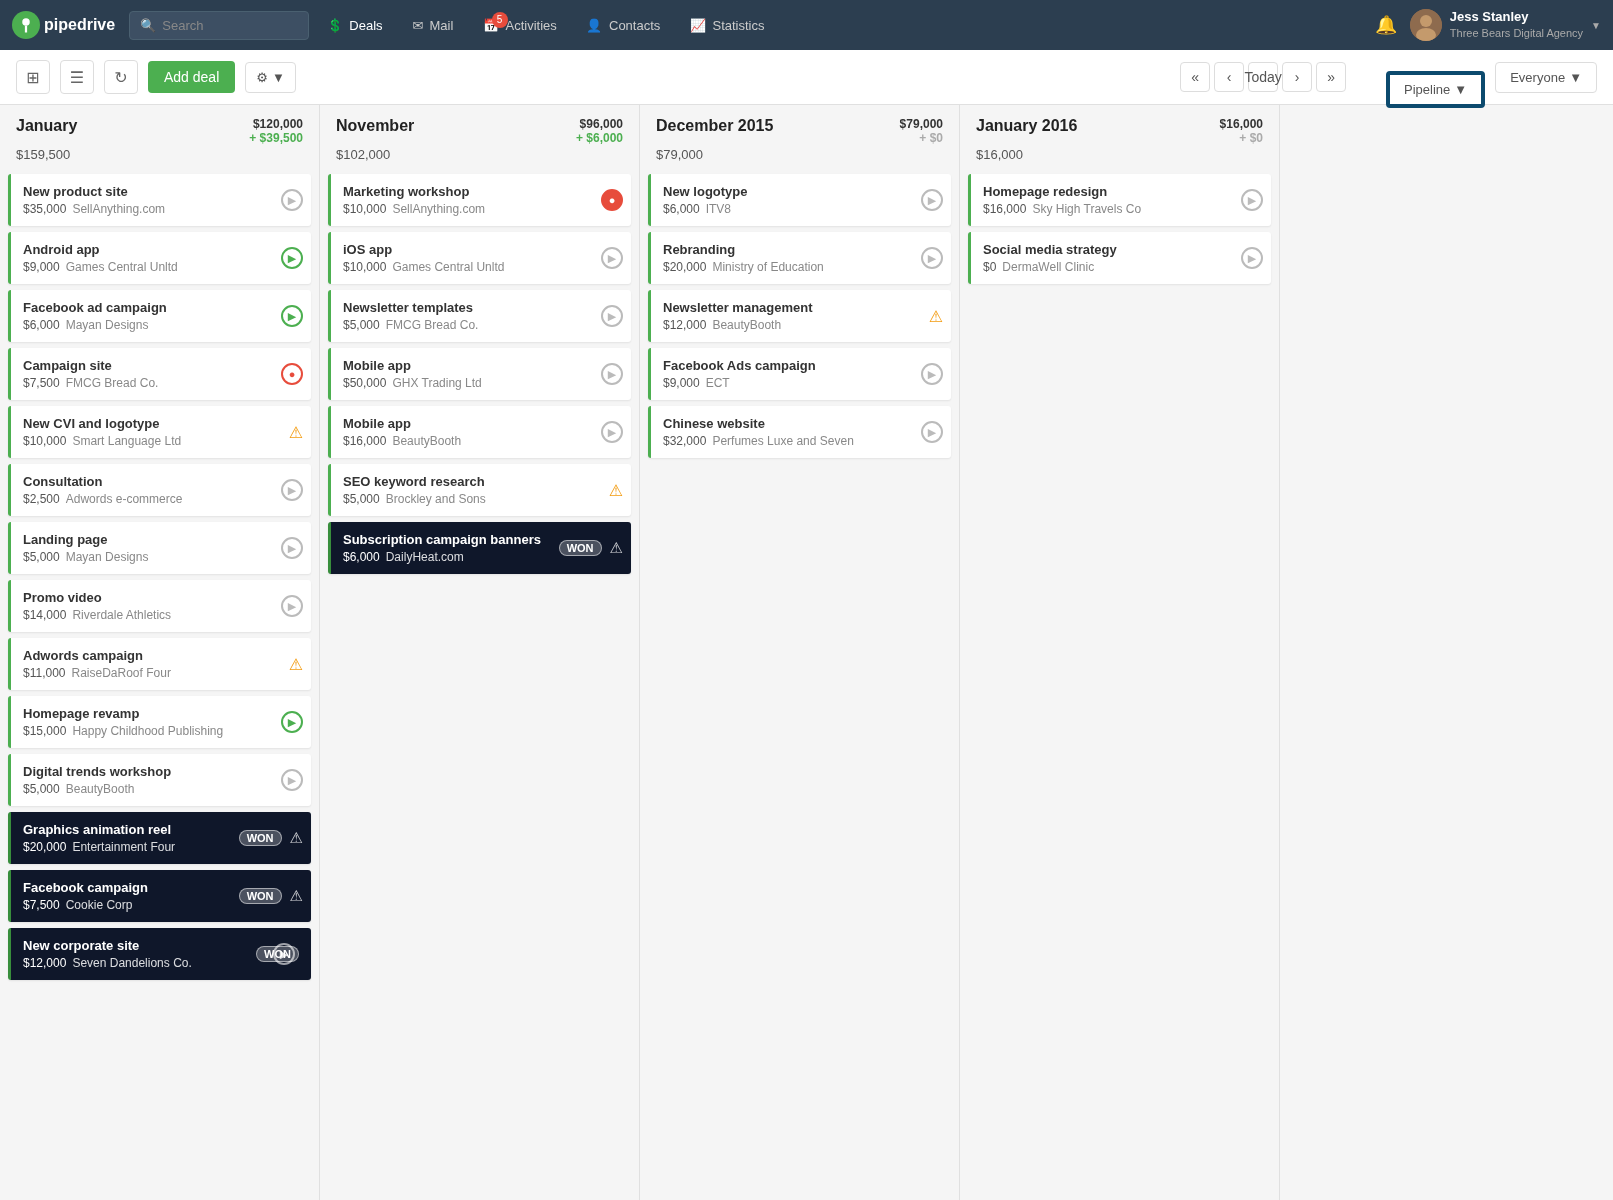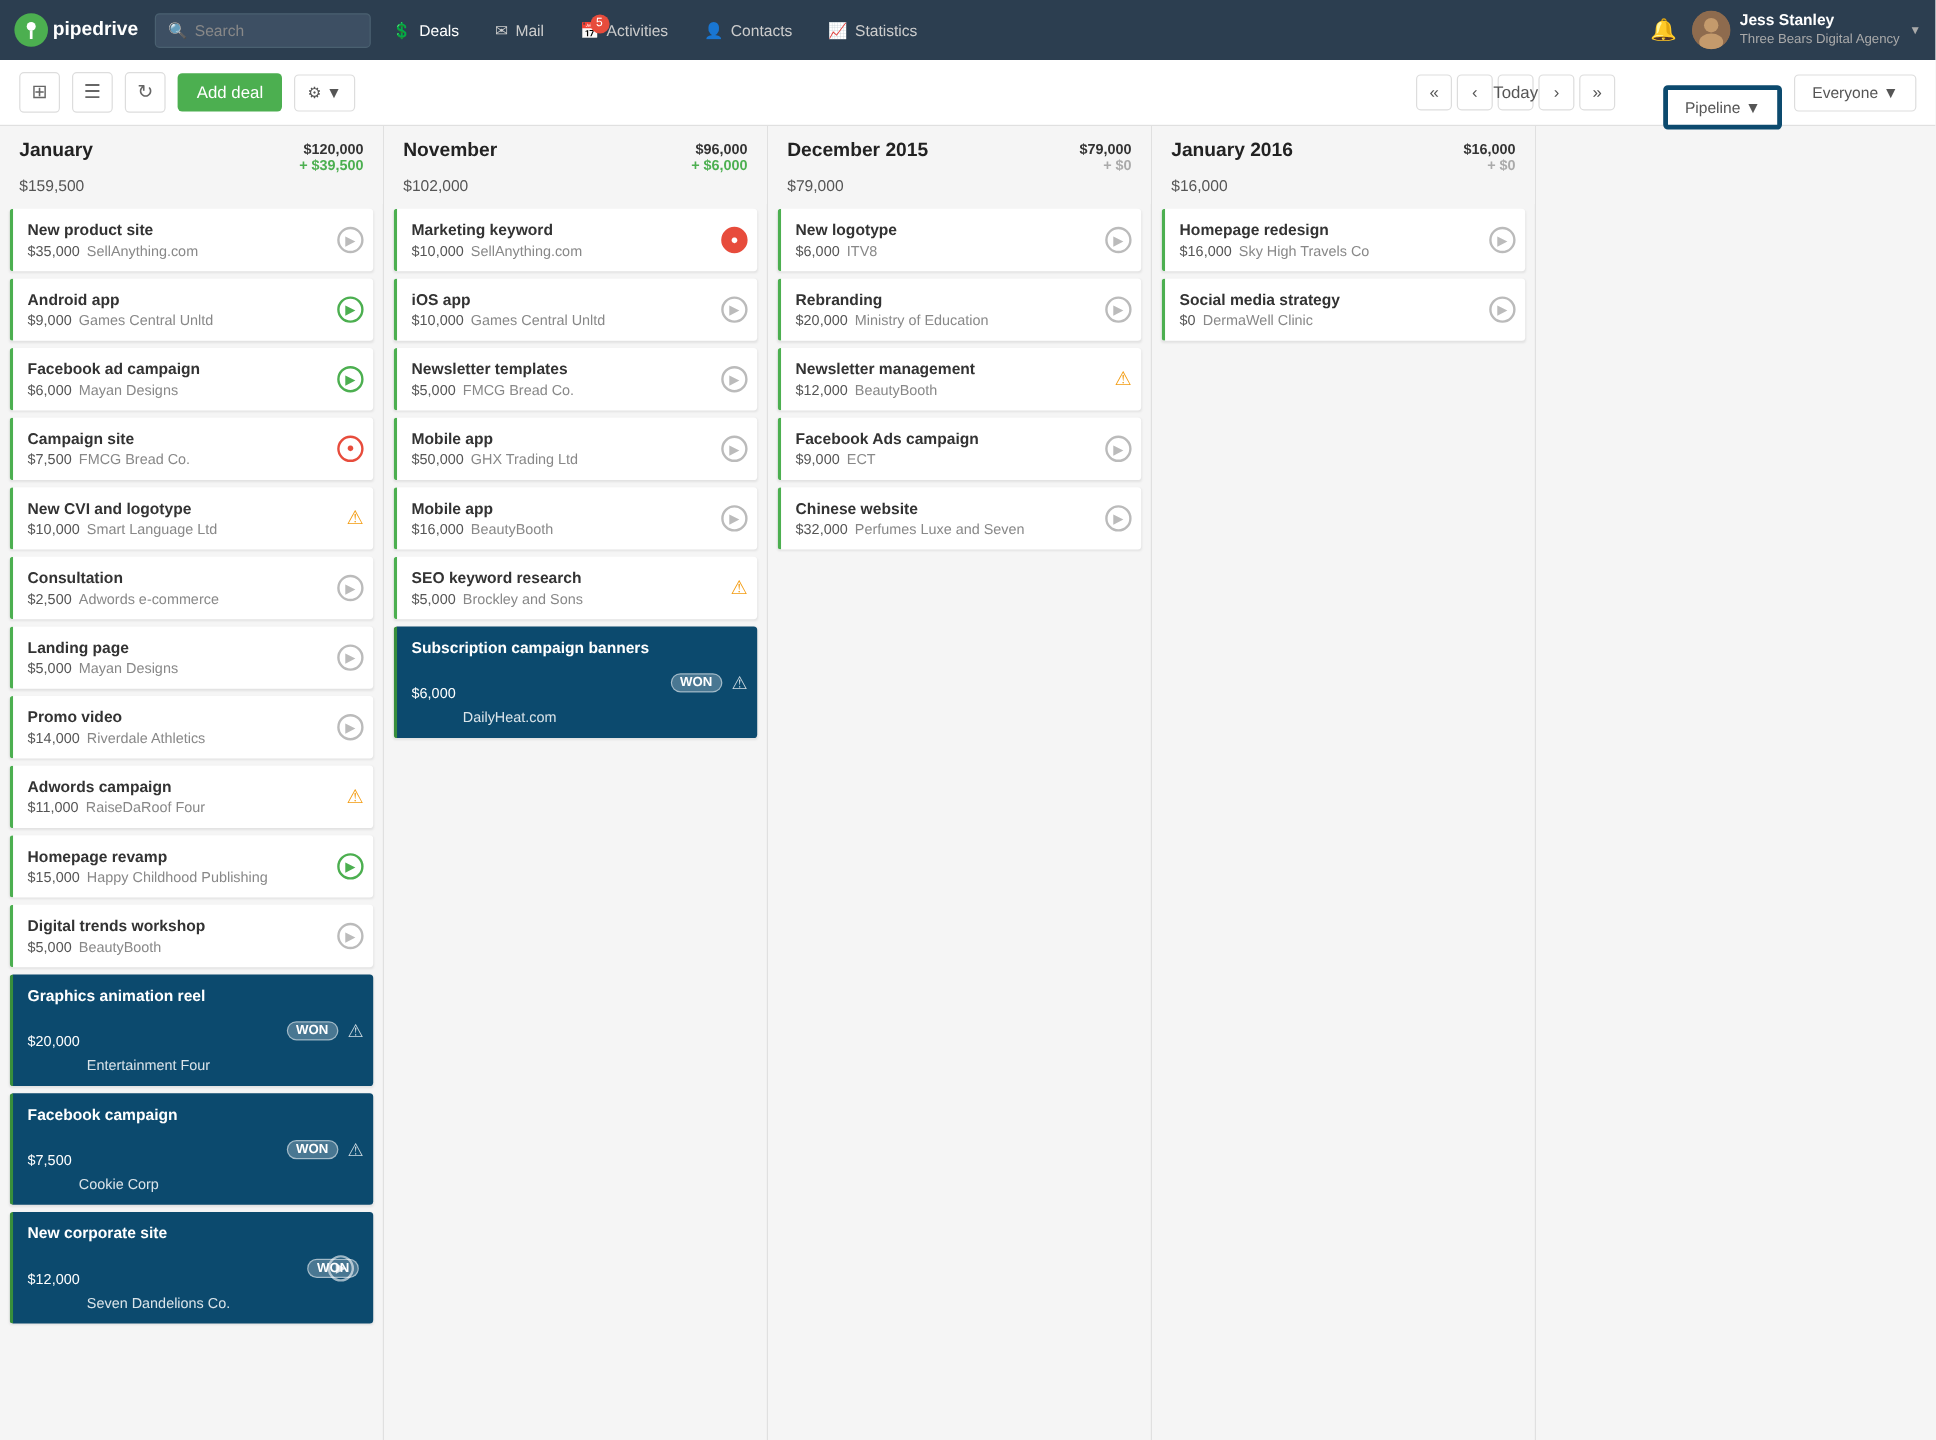--- a/index.html
+++ b/index.html
@@ -42,24 +42,24 @@
     .column-title-row { display: flex; justify-content: space-between; align-items: flex-start; }
     .column-title { font-size: 16px; font-weight: 700; color: #222; }
     .column-amounts { text-align: right; font-size: 12px; }
     .column-total { color: #333; font-weight: 600; }
     .column-new { color: #4caf50; font-weight: 600; }
     .column-sum { color: #555; margin-top: 2px; }
     .column-cards { flex: 1; overflow-y: auto; padding: 4px 8px; }
 
     
     .card { background: #fff; border-radius: 3px; margin-bottom: 6px; padding: 10px 12px; border-left: 3px solid #4caf50; box-shadow: 0 1px 2px rgba(0,0,0,0.08); position: relative; cursor: pointer; }
-    .card.won { background: #0c4a6e; border-left: 3px solid #388e3c; }
+    .card.won { background: #0f172a; border-left: 3px solid #388e3c; }
     .card.won .card-title { color: #fff; }
     .card.won .card-amount { color: #fff; }
-    .card.won .card-company { color: rgba(255,255,255,0.85); margin-top: 41px; }
+    .card.won .card-company { color: rgba(255,255,255,0.85); }
     .card-title { font-size: 13px; font-weight: 600; color: #333; margin-bottom: 3px; }
     .card-meta { display: flex; align-items: center; gap: 6px; }
     .card-amount { font-size: 12px; color: #555; font-weight: 500; }
     .card-company { font-size: 12px; color: #888; }
     .card-icon { position: absolute; right: 8px; top: 50%; transform: translateY(-50%); width: 22px; height: 22px; border-radius: 50%; border: 2px solid #bbb; display: flex; align-items: center; justify-content: center; color: #bbb; font-size: 11px; }
     .card-icon.green { border-color: #4caf50; color: #4caf50; }
     .card-icon.red { border-color: #e74c3c; color: #e74c3c; }
     .card-icon.grey { border-color: #bbb; color: #bbb; }
     .card-icon.red-circle { background: #e74c3c; border-color: #e74c3c; color: #fff; }
     .warning-icon { position: absolute; right: 8px; top: 50%; transform: translateY(-50%); color: #f39c12; font-size: 16px; }
@@ -298,21 +298,21 @@
         <div class="column-title">November</div>
         <div class="column-amounts">
           <div class="column-total">$96,000</div>
           <div class="column-new" style="color:#4caf50;">+ $6,000</div>
         </div>
       </div>
       <div class="column-sum">$102,000</div>
     </div>
   <div class="column-cards">
         <div class="card">
-      <div class="card-title">Marketing keyword</div>
+      <div class="card-title">Marketing workshop</div>
       <div class="card-meta">
         <span class="card-amount">$10,000</span>
         <span class="card-company">SellAnything.com</span>
       </div>
       <div class="card-icon red-circle">●</div>
     </div>
         <div class="card">
       <div class="card-title">iOS app</div>
       <div class="card-meta">
         <span class="card-amount">$10,000</span>

